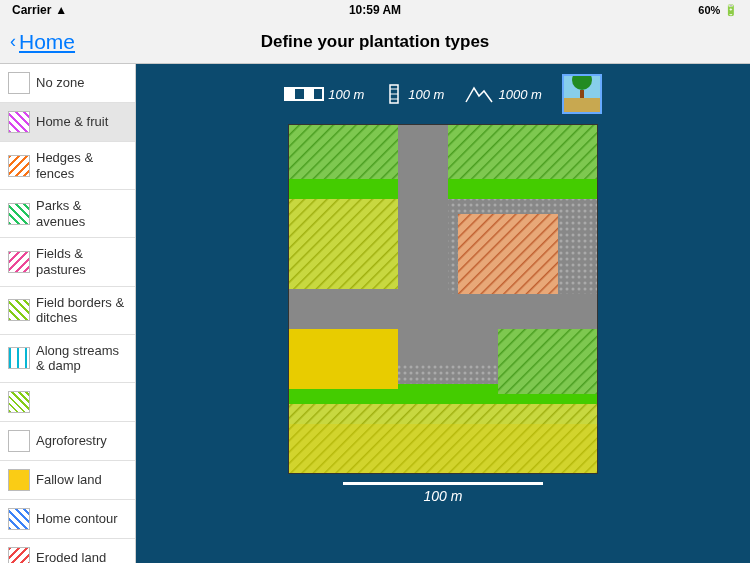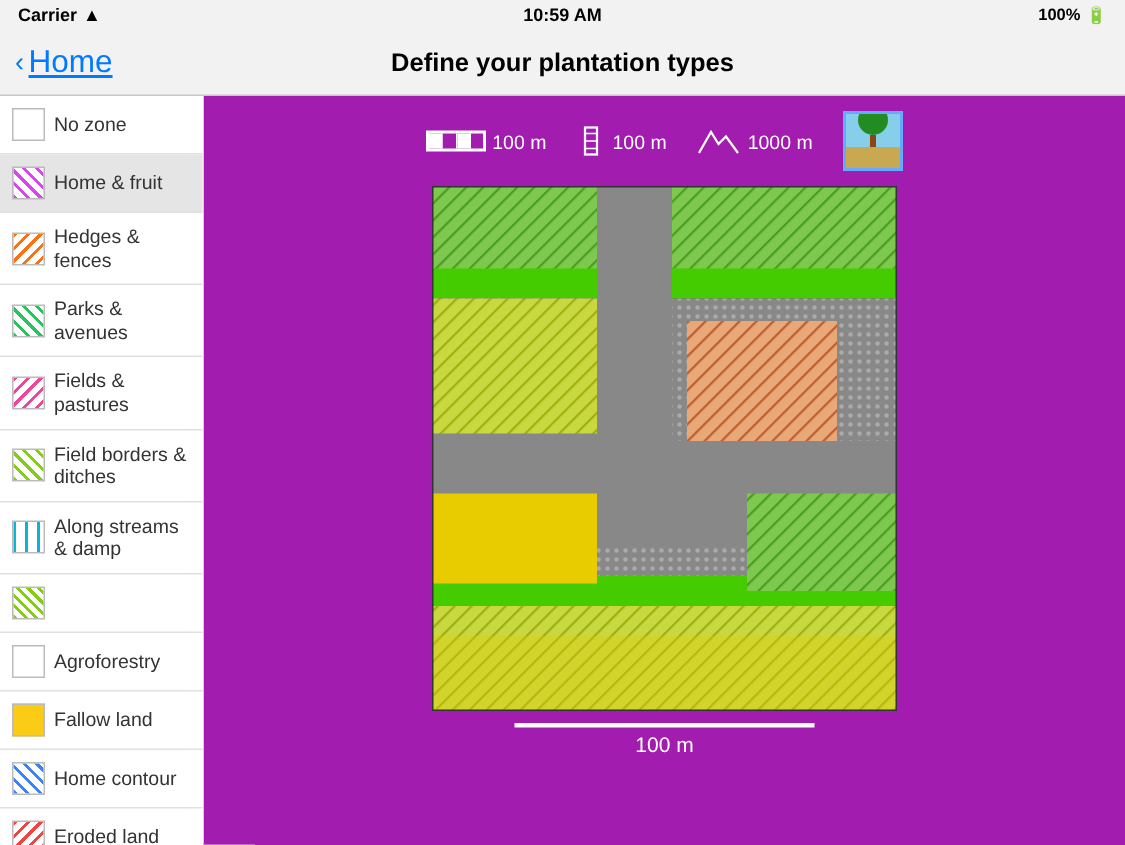--- a/index.html
+++ b/index.html
@@ -178,27 +178,28 @@
         #ef4444,
         #ef4444 2px,
         white 2px,
         white 6px
       );
     }
 
     
     .content-area {
       flex: 1;
-      background: #a21caf;
+      background: #0c4a6e;
       display: flex;
       flex-direction: column;
       align-items: center;
       justify-content: flex-start;
       padding: 10px;
       overflow: hidden;
+      font-style: italic;
     }
 
     
     .scale-row {
       display: flex;
       align-items: center;
       justify-content: center;
       gap: 20px;
       margin-bottom: 10px;
       color: white;
@@ -301,21 +302,21 @@
 </head>
 <body>
 
 <div class="status-bar">
   <div class="status-left">
     <span>Carrier</span>
     <span>▲</span>
   </div>
   <span class="status-center">10:59 AM</span>
   <div class="status-right">
-    <span>100%</span>
+    <span>60%</span>
     <span>🔋</span>
   </div>
 </div>
 
 <div class="nav-bar">
   <div class="nav-back">
     <span style="font-size:18px;">‹</span>
     <span style="color:#007aff;font-size:21px;text-decoration:underline;">Home</span>
   </div>
   <span class="nav-title">Define your plantation types</span>

